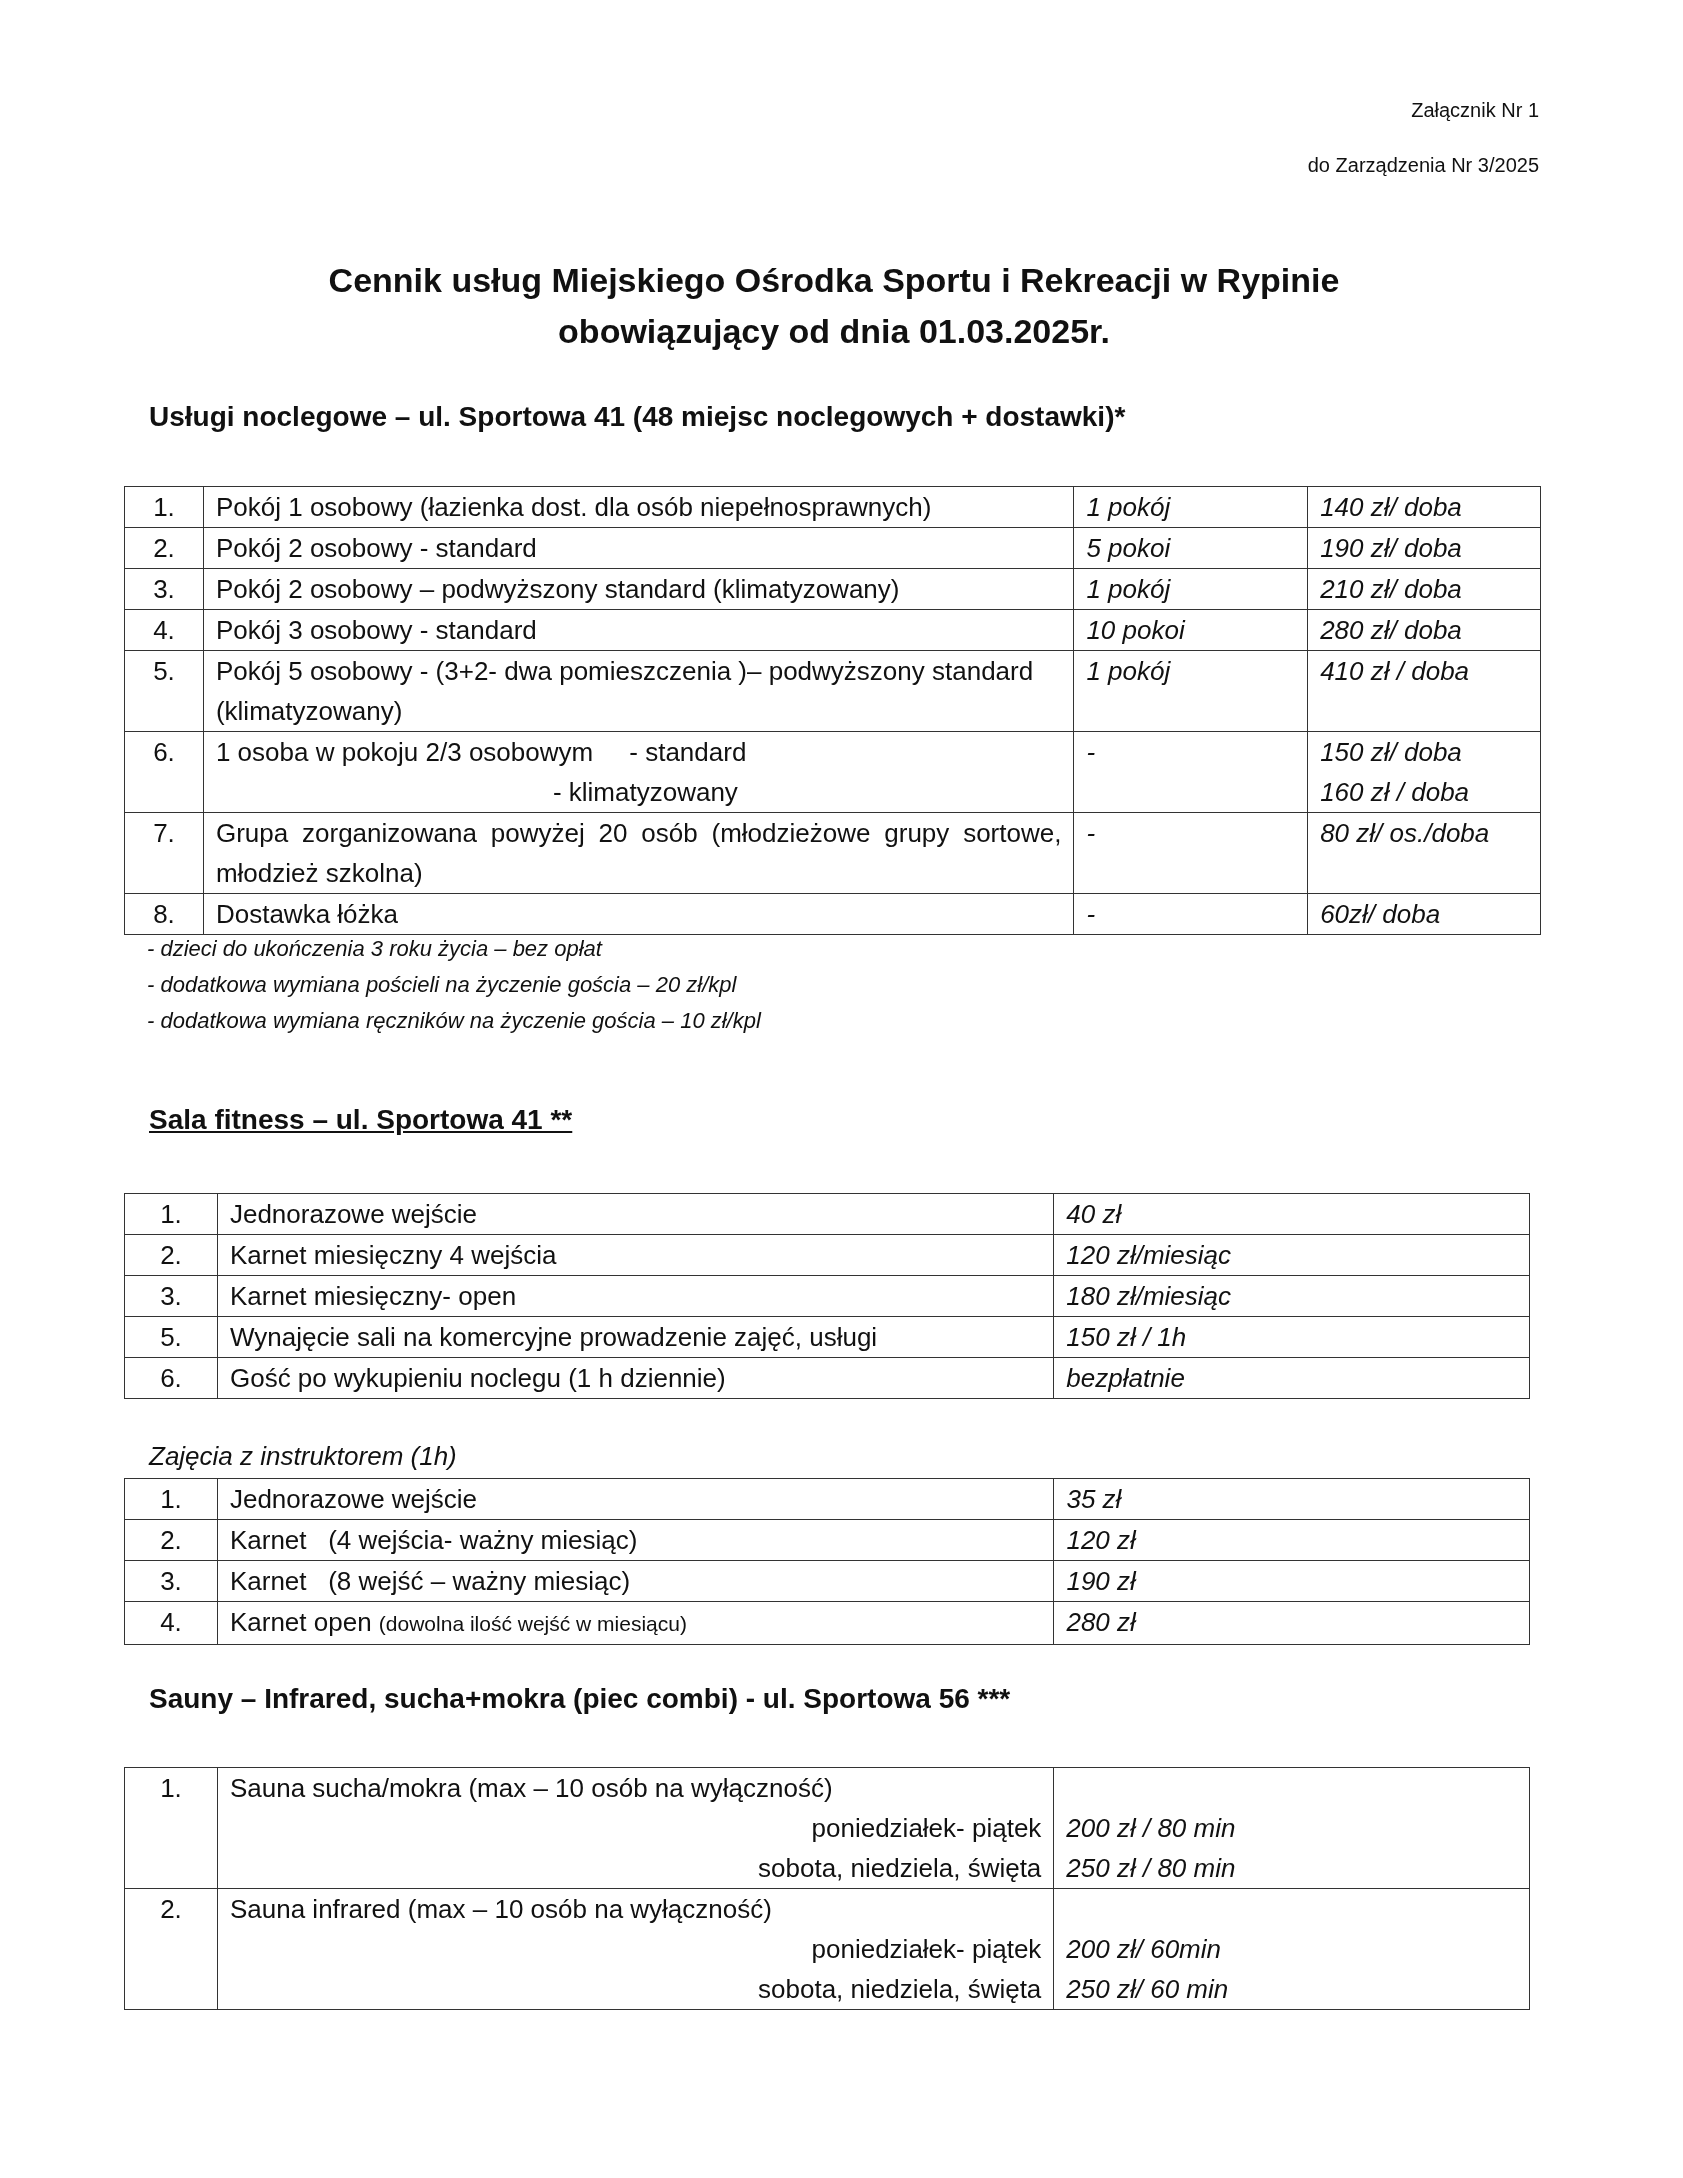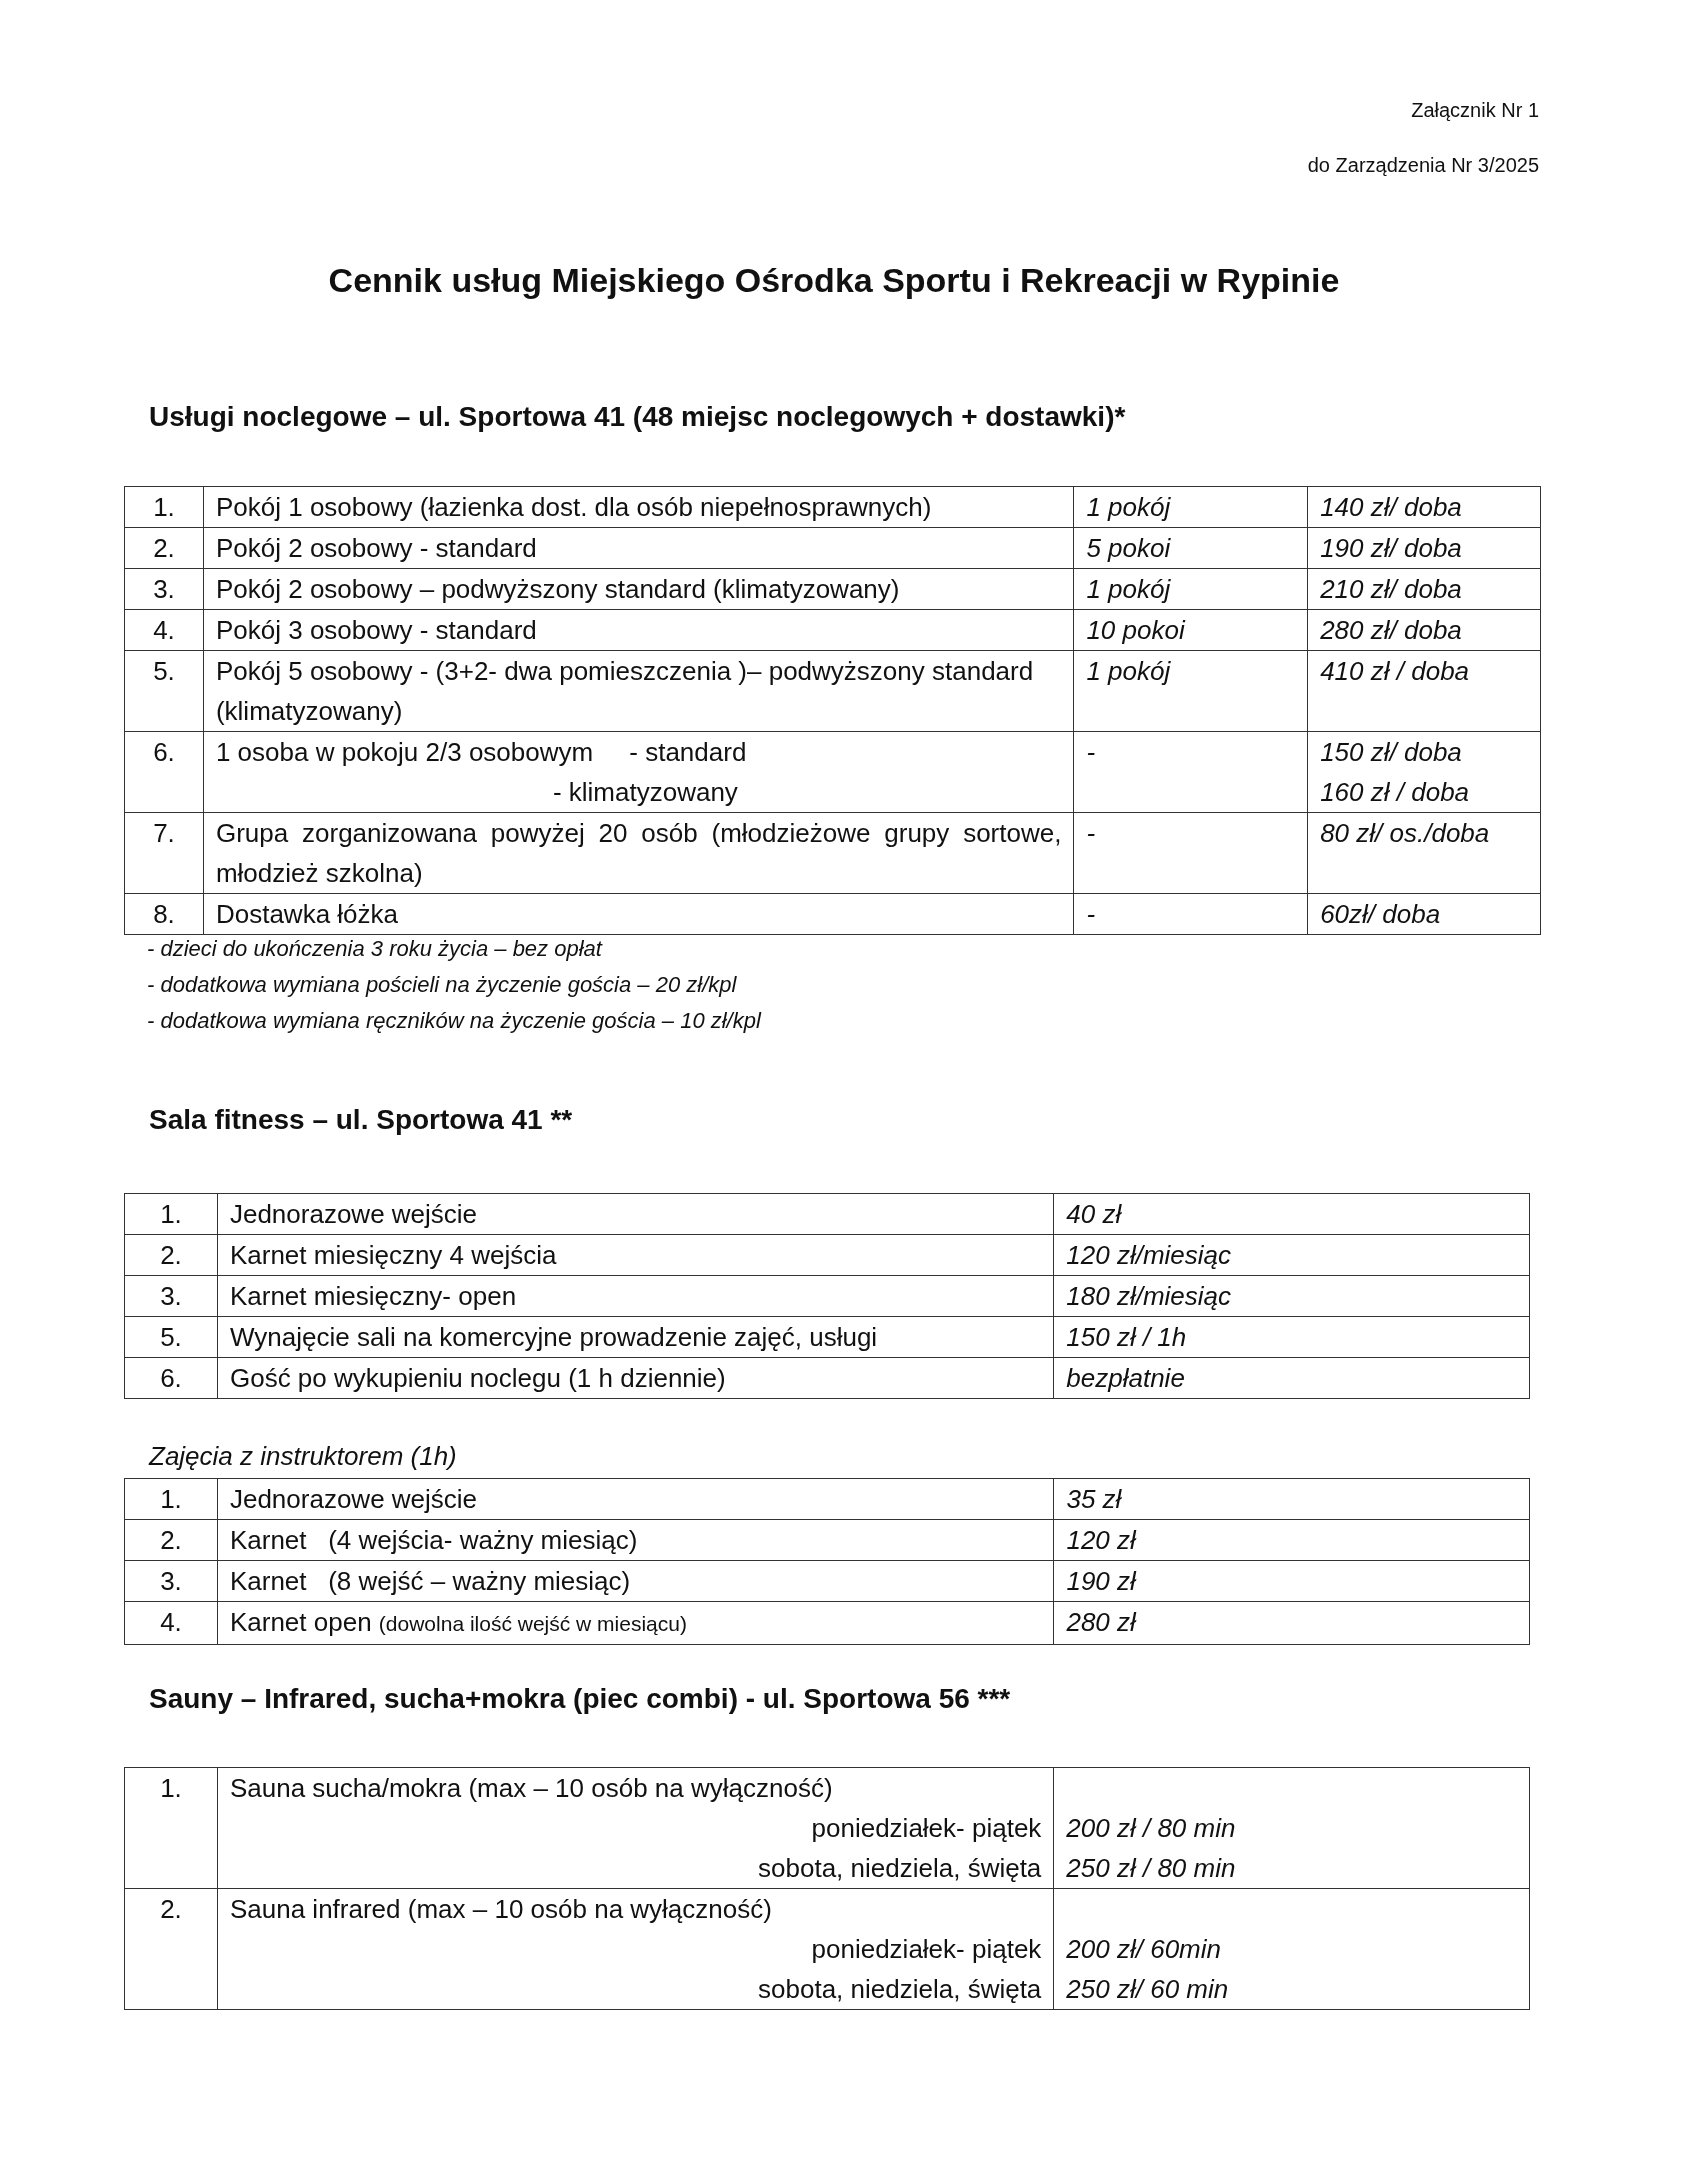--- a/index.html
+++ b/index.html
@@ -25,20 +25,21 @@
 </head>
 <body>
 
 <div class="page">
 
   <div class="abs hdr-right" style="top:99px;">Załącznik Nr 1</div>
   <div class="abs hdr-right" style="top:154px;">do Zarządzenia Nr 3/2025</div>
 
   <div class="abs title" style="top:255px;">
     <span class="line">Cennik usług Miejskiego Ośrodka Sportu i Rekreacji w Rypinie</span>
+    <span class="line">obowiązujący od dnia 01.03.2025r.</span>
   </div>
 
   <div class="abs section-title" style="top:401px;text-align:center;">Usługi noclegowe – ul. Sportowa 41 (48 miejsc noclegowych + dostawki)*</div>
 
   <table class="grid" style="left:124px; top:486px; width:1417px;">
     <colgroup>
         <col style="width:79px">
         <col style="width:871px">
         <col style="width:234px">
         <col style="width:233px">
@@ -100,21 +101,21 @@
     </tr>
   </tbody>
     </table>
 
   <div class="abs notes" style="top:931px;font-style:italic;">
     <div>- dzieci do ukończenia 3 roku życia – bez opłat</div>
     <div>- dodatkowa wymiana pościeli na życzenie gościa – 20 zł/kpl</div>
     <div>- dodatkowa wymiana ręczników na życzenie gościa – 10 zł/kpl</div>
   </div>
 
-  <div class="abs section-title" style="top:1104px;">Sala fitness – ul. Sportowa 41 **</div>
+  <div class="abs section-title" style="top:1104px;text-decoration:underline;">Sala fitness – ul. Sportowa 41 **</div>
 
   <table class="grid" style="left:124px; top:1193px; width:1406px;">
     <colgroup>
         <col style="width:93px">
         <col style="width:837px">
         <col style="width:476px">
       </colgroup>
     <tbody>
         <tr>
       <td class="num">1.</td>

